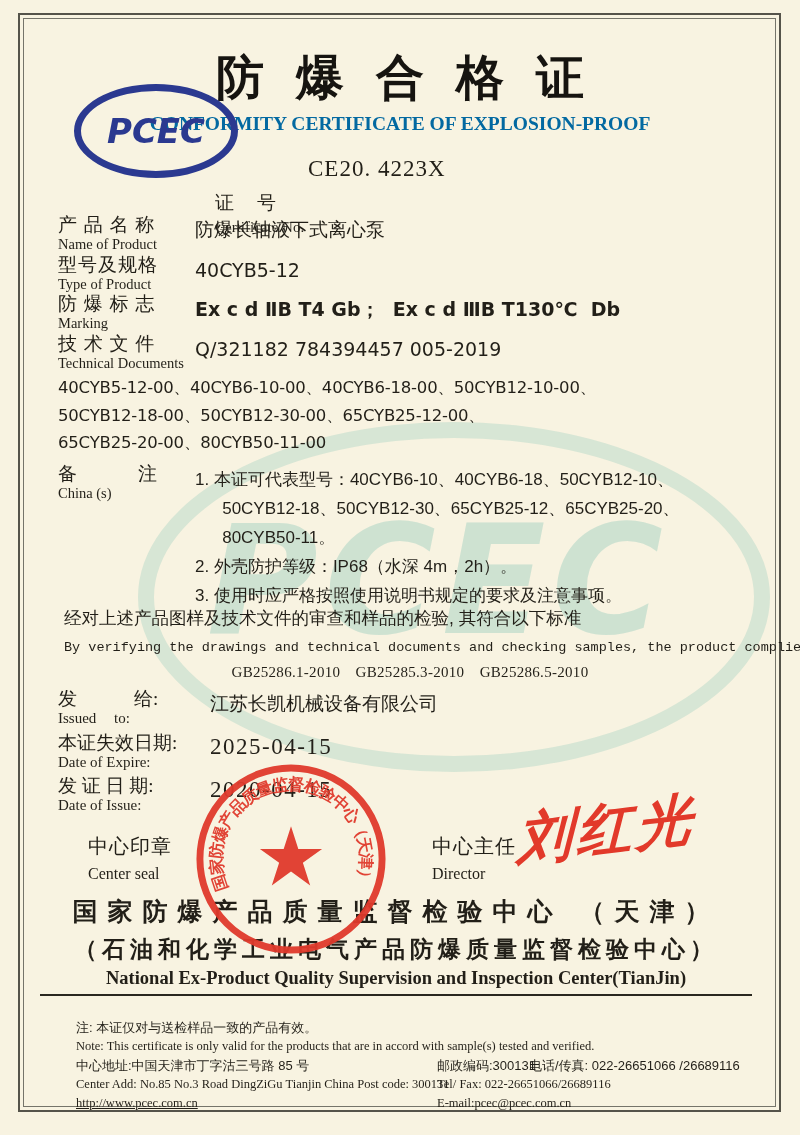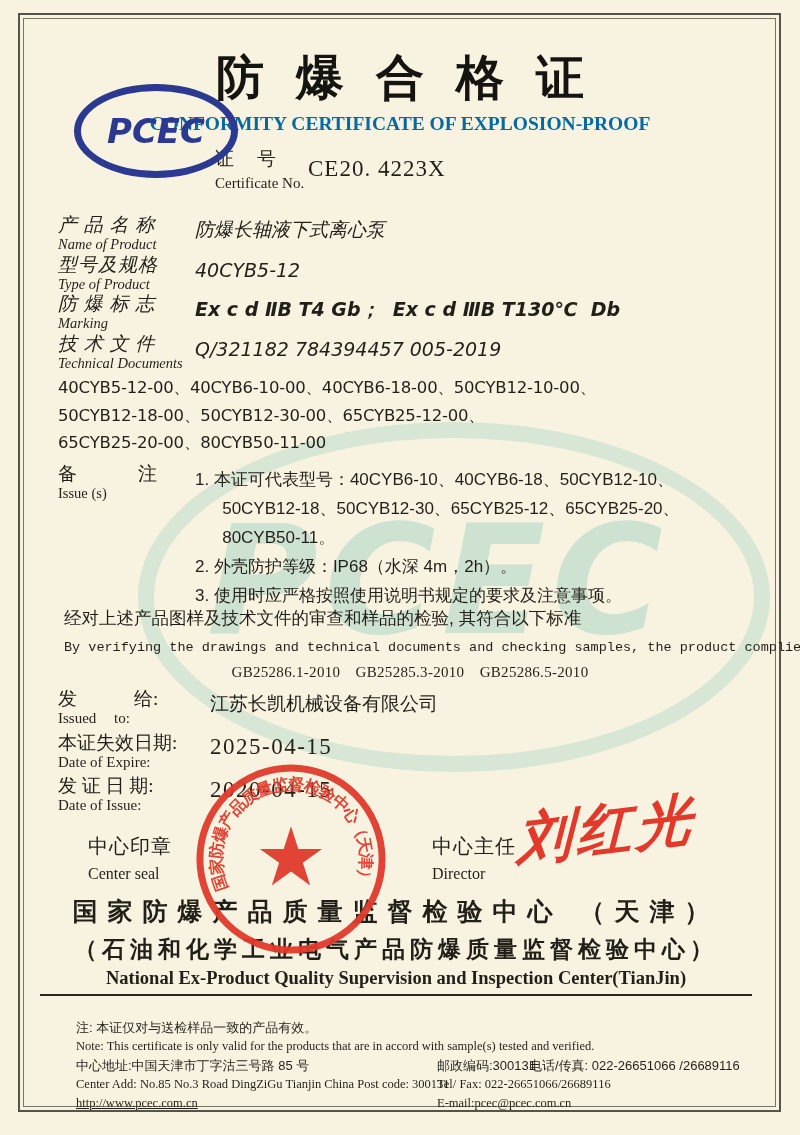--- a/index.html
+++ b/index.html
@@ -19,32 +19,32 @@
     font-family:"DejaVu Sans",sans-serif;font-style:italic;font-weight:bold;font-size:152px;letter-spacing:6px;color:rgba(148,203,189,.42);}
   
   .logo{position:absolute;left:74px;top:84px;width:150px;height:80px;border:7px solid #2b3990;border-radius:50%;
     display:flex;align-items:center;justify-content:center;z-index:2;}
   .logo span{font-family:"DejaVu Sans",sans-serif;font-style:italic;font-weight:bold;font-size:34px;color:#2b3990;letter-spacing:0px;}
   .title-cn{position:absolute;left:0;top:46px;width:100%;text-align:center;z-index:1;
     font-family:"Liberation Serif",serif;font-weight:bold;font-size:48px;letter-spacing:32px;text-indent:32px;color:#161410;}
   .title-en{position:absolute;left:0;top:113px;width:100%;text-align:center;z-index:1;
     font-family:"Liberation Serif",serif;font-weight:bold;font-size:19.5px;color:#0369a1;}
   .certno{position:absolute;left:215px;top:146px;z-index:1;}
-  .certno .cn{font-family:"Liberation Serif",serif;font-size:19px;letter-spacing:2px;}
+  .certno .cn{font-family:"Liberation Serif",serif;font-size:19px;letter-spacing:2px;margin-top:44px;}
   .certno .en{font-family:"Liberation Serif",serif;font-size:15px;margin-top:3px;}
   .certno-value{position:absolute;left:308px;top:156px;z-index:1;
     font-family:"Liberation Serif",serif;font-size:23px;letter-spacing:1px;}
   
   .fields{position:absolute;left:58px;top:214px;width:692px;z-index:1;}
   .frow{display:flex;align-items:flex-start;}
   .flabel{width:137px;flex:none;}
   .flabel .cn{font-family:"Liberation Serif",serif;font-size:19px;letter-spacing:1px;line-height:21px;white-space:nowrap;}
   .flabel .en{font-family:"Liberation Serif",serif;font-size:14.5px;line-height:16px;margin-top:1px;white-space:nowrap;}
   .fvalue{padding-top:4px;font-size:19px;line-height:24px;}
-  .frow.h40{height:39.5px;font-style:italic;}
+  .frow.h40{height:39.5px;}
   .fv-sans{font-family:"DejaVu Sans",sans-serif;font-size:19px;}
   .fv-bold{font-family:"DejaVu Sans",sans-serif;font-weight:bold;font-size:19px;white-space:pre;}
   .drawing-line{font-family:"DejaVu Sans",sans-serif;font-size:16.5px;letter-spacing:-0.2px;line-height:27.5px;white-space:nowrap;}
   .notes{padding-top:2px;width:572px;}
   .note-line{font-size:17px;line-height:29px;padding-left:1.6em;text-indent:-1.6em;}
   
   .statement{position:absolute;left:64px;top:606px;width:692px;z-index:1;}
   .statement .cn{font-size:17.5px;}
   .statement .en{font-family:Liberation Mono, monospace;font-size:13.5px;margin-top:10px;white-space:nowrap;}
   .statement .standards{font-family:"Liberation Serif",serif;font-size:15px;margin-top:8px;text-align:center;letter-spacing:.3px;}
@@ -143,21 +143,21 @@
       <div class="fvalue" style="padding-top:2px;">
         <div class="drawing-line">40CYB5-12-00、40CYB6-10-00、40CYB6-18-00、50CYB12-10-00、</div>
         <div class="drawing-line">50CYB12-18-00、50CYB12-30-00、65CYB25-12-00、</div>
         <div class="drawing-line">65CYB25-20-00、80CYB50-11-00</div>
       </div>
     </div>
 
     <div class="frow" style="margin-top:6px;">
       <div class="flabel">
         <div class="cn">备　　　注</div>
-        <div class="en">Issue (s)</div>
+        <div class="en">China (s)</div>
       </div>
       <div class="fvalue notes">
         <div class="note-line">1. 本证可代表型号：40CYB6-10、40CYB6-18、50CYB12-10、50CYB12-18、50CYB12-30、65CYB25-12、65CYB25-20、80CYB50-11。</div>
         <div class="note-line">2. 外壳防护等级：IP68（水深 4m，2h）。</div>
         <div class="note-line">3. 使用时应严格按照使用说明书规定的要求及注意事项。</div>
       </div>
     </div>
   </div>
 
   <div class="statement">

